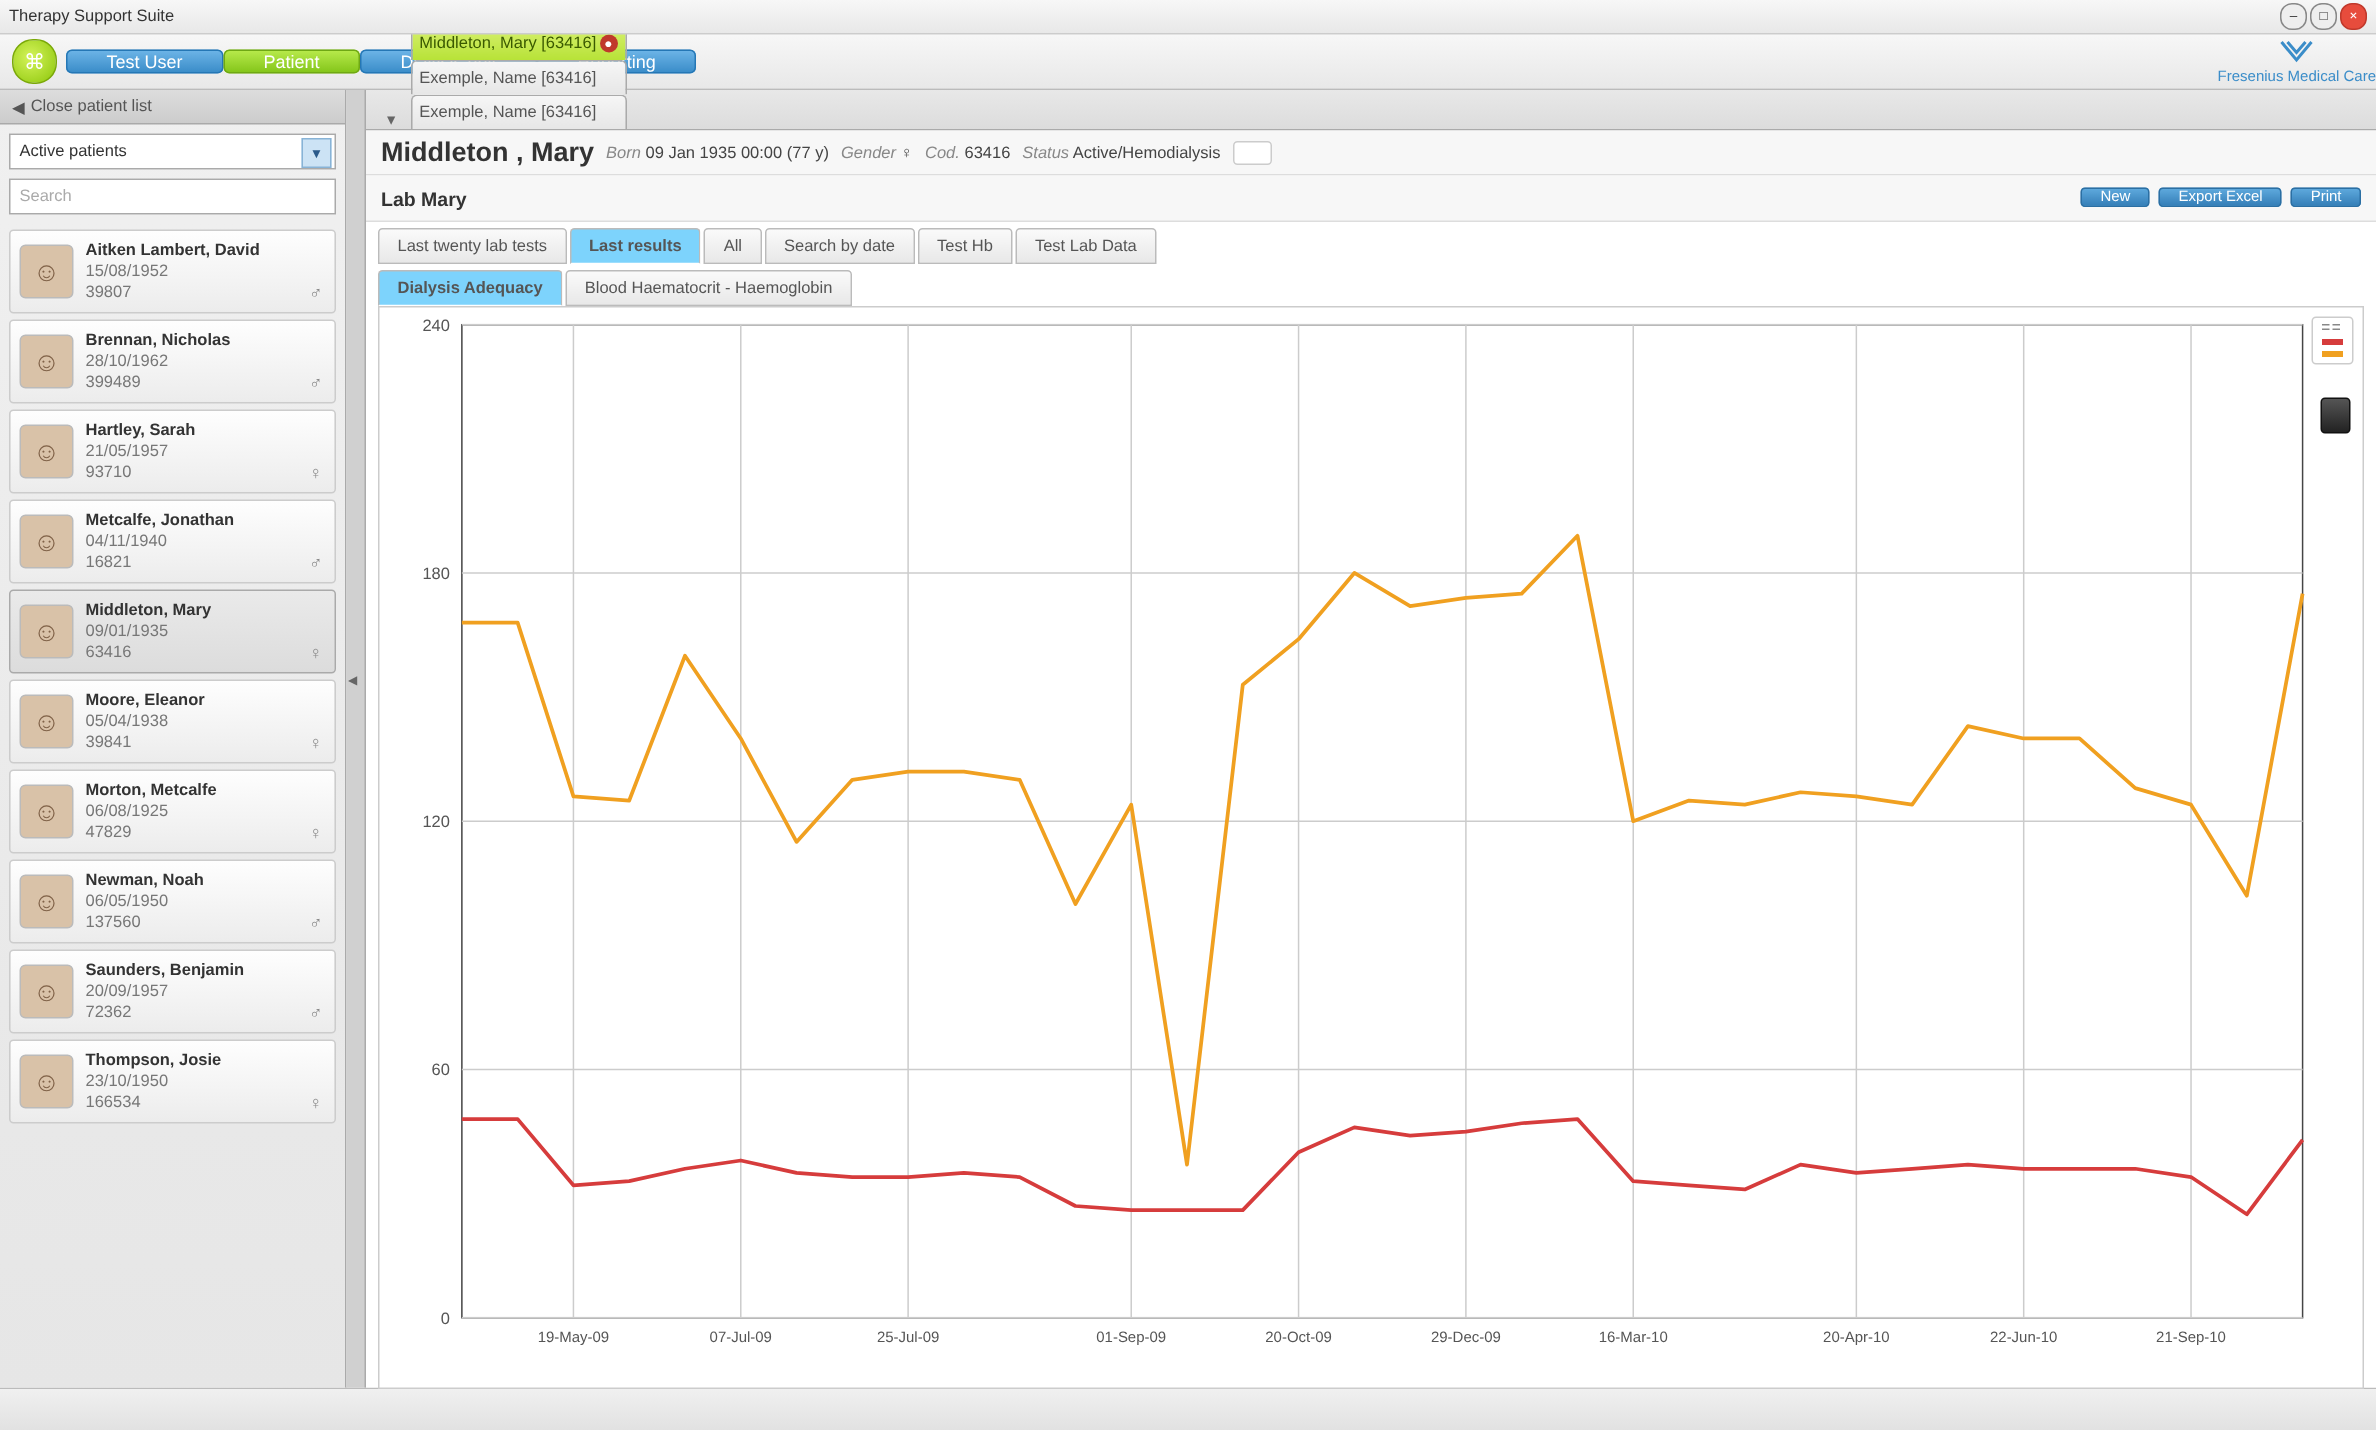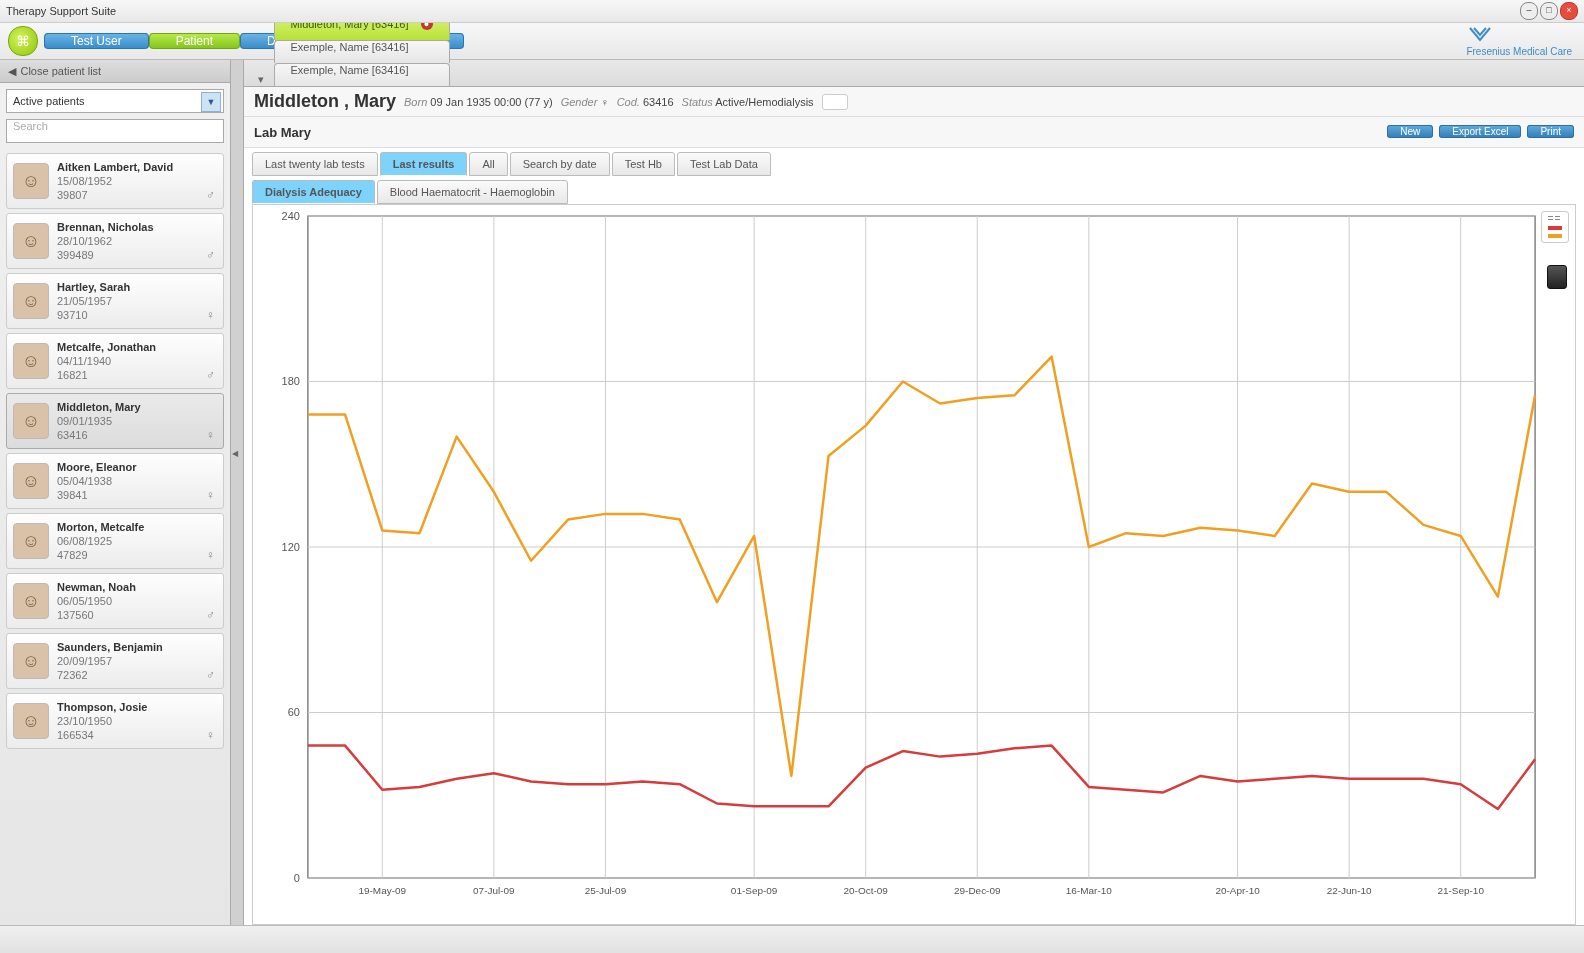--- a/index.html
+++ b/index.html
@@ -6,41 +6,41 @@
   .titlebar{height:22px;background:linear-gradient(#f7f7f7,#e8e8e8);border-bottom:1px solid #ccc;display:flex;align-items:center;padding:0 6px;position:relative;}
   .titlebar .spacer{flex:1;}
   .winbtn{width:16px;height:16px;border-radius:8px;margin-left:2px;border:1px solid #888;display:inline-block;text-align:center;line-height:14px;font-size:9px;cursor:pointer;}
   .winbtn.min{background:#eee;}
   .winbtn.max{background:#eee;}
   .winbtn.close{background:#e74c3c;color:#fff;border-color:#c0392b;}
   .topbar{height:36px;background:linear-gradient(#f7f7f7,#e8e8e8);border-bottom:1px solid #bbb;display:flex;align-items:center;padding:0 8px;gap:6px;}
   .logo{width:28px;height:28px;border-radius:14px;background:radial-gradient(circle at 40% 40%,#d4f35a,#8cc60a);border:1px solid #7aa808;display:flex;align-items:center;justify-content:center;color:#fff;font-size:14px;}
   .navbtn{height:26px;padding:0 26px;border-radius:4px;border:1px solid #2577b5;background:linear-gradient(#6bb3e6,#3b8dc9);color:#fff;text-align:right;line-height:26px;cursor:pointer;font-size:12px;}
   .navbtn.green{background:linear-gradient(#b6e94a,#85c61b);border-color:#6fa814;color:#fff;}
-  .brand{position:absolute;right:12px;top:26px;display:flex;flex-direction:column;align-items:flex-start;font-size:10px;color:#3b8dc9;}
+  .brand{position:absolute;right:0;top:26px;display:flex;flex-direction:column;align-items:center;font-size:10px;color:#3b8dc9;}
   .brand svg{display:block;}
   .app{display:flex;height:calc(100vh - 58px - 30px);}
   .sidebar{width:230px;background:linear-gradient(#f0f0f0,#e6e6e6);border-right:1px solid #aaa;display:flex;flex-direction:column;}
   .closebar{height:22px;background:linear-gradient(#ddd,#ccc);border-bottom:1px solid #aaa;padding:0 8px;display:flex;align-items:center;gap:4px;color:#555;cursor:pointer;}
   .pselect{margin:6px;height:22px;border:1px solid #aaa;background:#fff;display:flex;align-items:center;padding:0 6px;position:relative;}
   .pselect .arrow{position:absolute;right:2px;top:2px;width:18px;height:18px;border:1px solid #88b3d6;background:#cce3f5;color:#2a5a8a;display:flex;align-items:center;justify-content:center;font-size:9px;cursor:pointer;}
-  .searchbox{margin:0 6px 6px 6px;height:22px;border:1px solid #aaa;background:#fff;padding:0 6px;color:#aaa;display:flex;align-items:flex-start;}
+  .searchbox{margin:0 6px 6px 6px;height:22px;border:1px solid #aaa;background:#fff;padding:0 6px;color:#aaa;display:flex;align-items:center;}
   .plist{flex:1;overflow:auto;margin:0 4px;}
   .pitem{background:linear-gradient(#fefefe,#ececec);border:1px solid #ccc;border-radius:3px;margin:4px 2px;padding:6px;display:flex;gap:8px;align-items:center;position:relative;cursor:pointer;}
   .pitem.selected{background:linear-gradient(#eaeaea,#dcdcdc);border-color:#aaa;}
   .avatar{width:34px;height:34px;border-radius:4px;background:#d9c2a8;border:1px solid #bbb;display:flex;align-items:center;justify-content:center;font-size:18px;color:#806248;}
   .pinfo{display:flex;flex-direction:column;line-height:14px;font-size:11px;}
   .pname{font-weight:bold;color:#333;}
   .pdob,.pid{color:#777;}
   .gender{position:absolute;right:8px;bottom:6px;color:#888;font-size:12px;}
   .collapse-handle{width:12px;background:#d0d0d0;border-right:1px solid #aaa;position:relative;}
   .collapse-handle::after{content:"◀";position:absolute;top:45%;left:1px;font-size:8px;color:#666;}
   .main{flex:1;display:flex;flex-direction:column;background:#fff;}
   .tabs-row{height:26px;background:linear-gradient(#e8e8e8,#dcdcdc);border-bottom:1px solid #aaa;display:flex;align-items:flex-end;padding-left:8px;gap:4px;}
-  .ptab{height:22px;border:1px solid #aaa;border-bottom:none;border-radius:4px 4px 0 0;padding:0 16px;display:flex;gap:12px;background:linear-gradient(#f6f6f6,#e6e6e6);color:#555;font-size:11px;cursor:pointer;}
+  .ptab{height:22px;border:1px solid #aaa;border-bottom:none;border-radius:4px 4px 0 0;padding:0 5px;display:flex;align-items:center;gap:2px;background:linear-gradient(#f6f6f6,#e6e6e6);color:#555;font-size:11px;cursor:pointer;}
   .ptab.active{background:linear-gradient(#d6f06e,#b7e237);color:#3a5a00;}
   .tabx{width:12px;height:12px;border-radius:6px;background:#c0392b;color:#fff;text-align:center;line-height:12px;font-size:9px;cursor:pointer;}
   .patient-header{padding:4px 10px;border-bottom:1px solid #ddd;background:#f7f7f7;display:flex;align-items:center;gap:8px;flex-wrap:wrap;}
   .hdr-name{font-size:18px;font-weight:bold;}
   .hdr-kv{color:#666;}
   .hdr-kv b{color:#444;font-weight:normal;}
   .hdr-kv .i{font-style:italic;color:#888;}
   .section-row{display:flex;align-items:center;padding:4px 10px;border-bottom:1px solid #ddd;background:#f7f7f7;}
   .section-title{font-size:13px;font-weight:bold;flex:1;}
   .actbtn{height:22px;padding:0 12px;border-radius:3px;border:1px solid #2b6fa3;background:linear-gradient(#5da8dc,#357fb8);color:#fff;margin-left:6px;line-height:22px;cursor:pointer;font-size:10px;}

